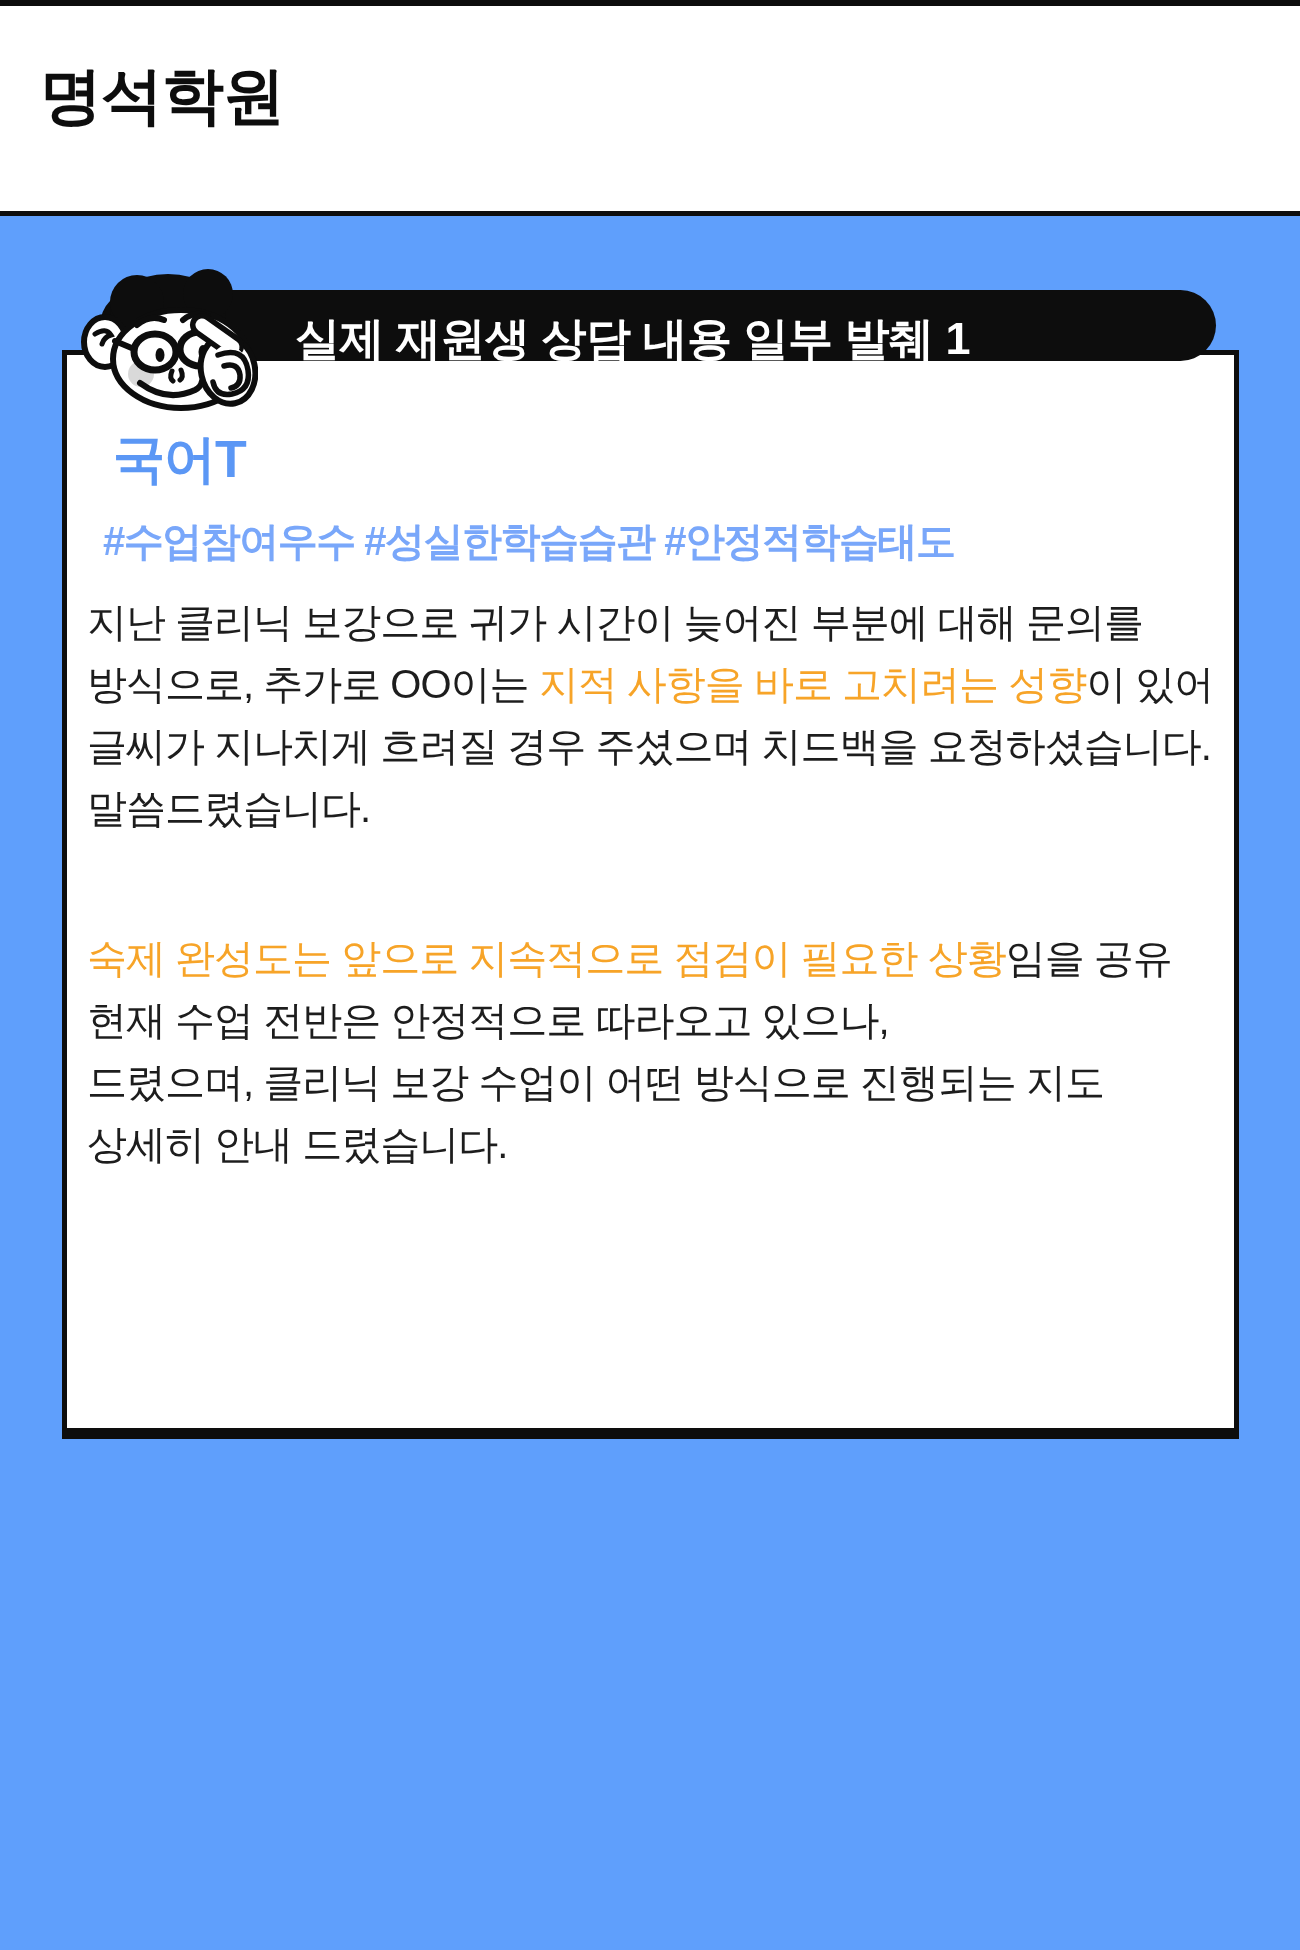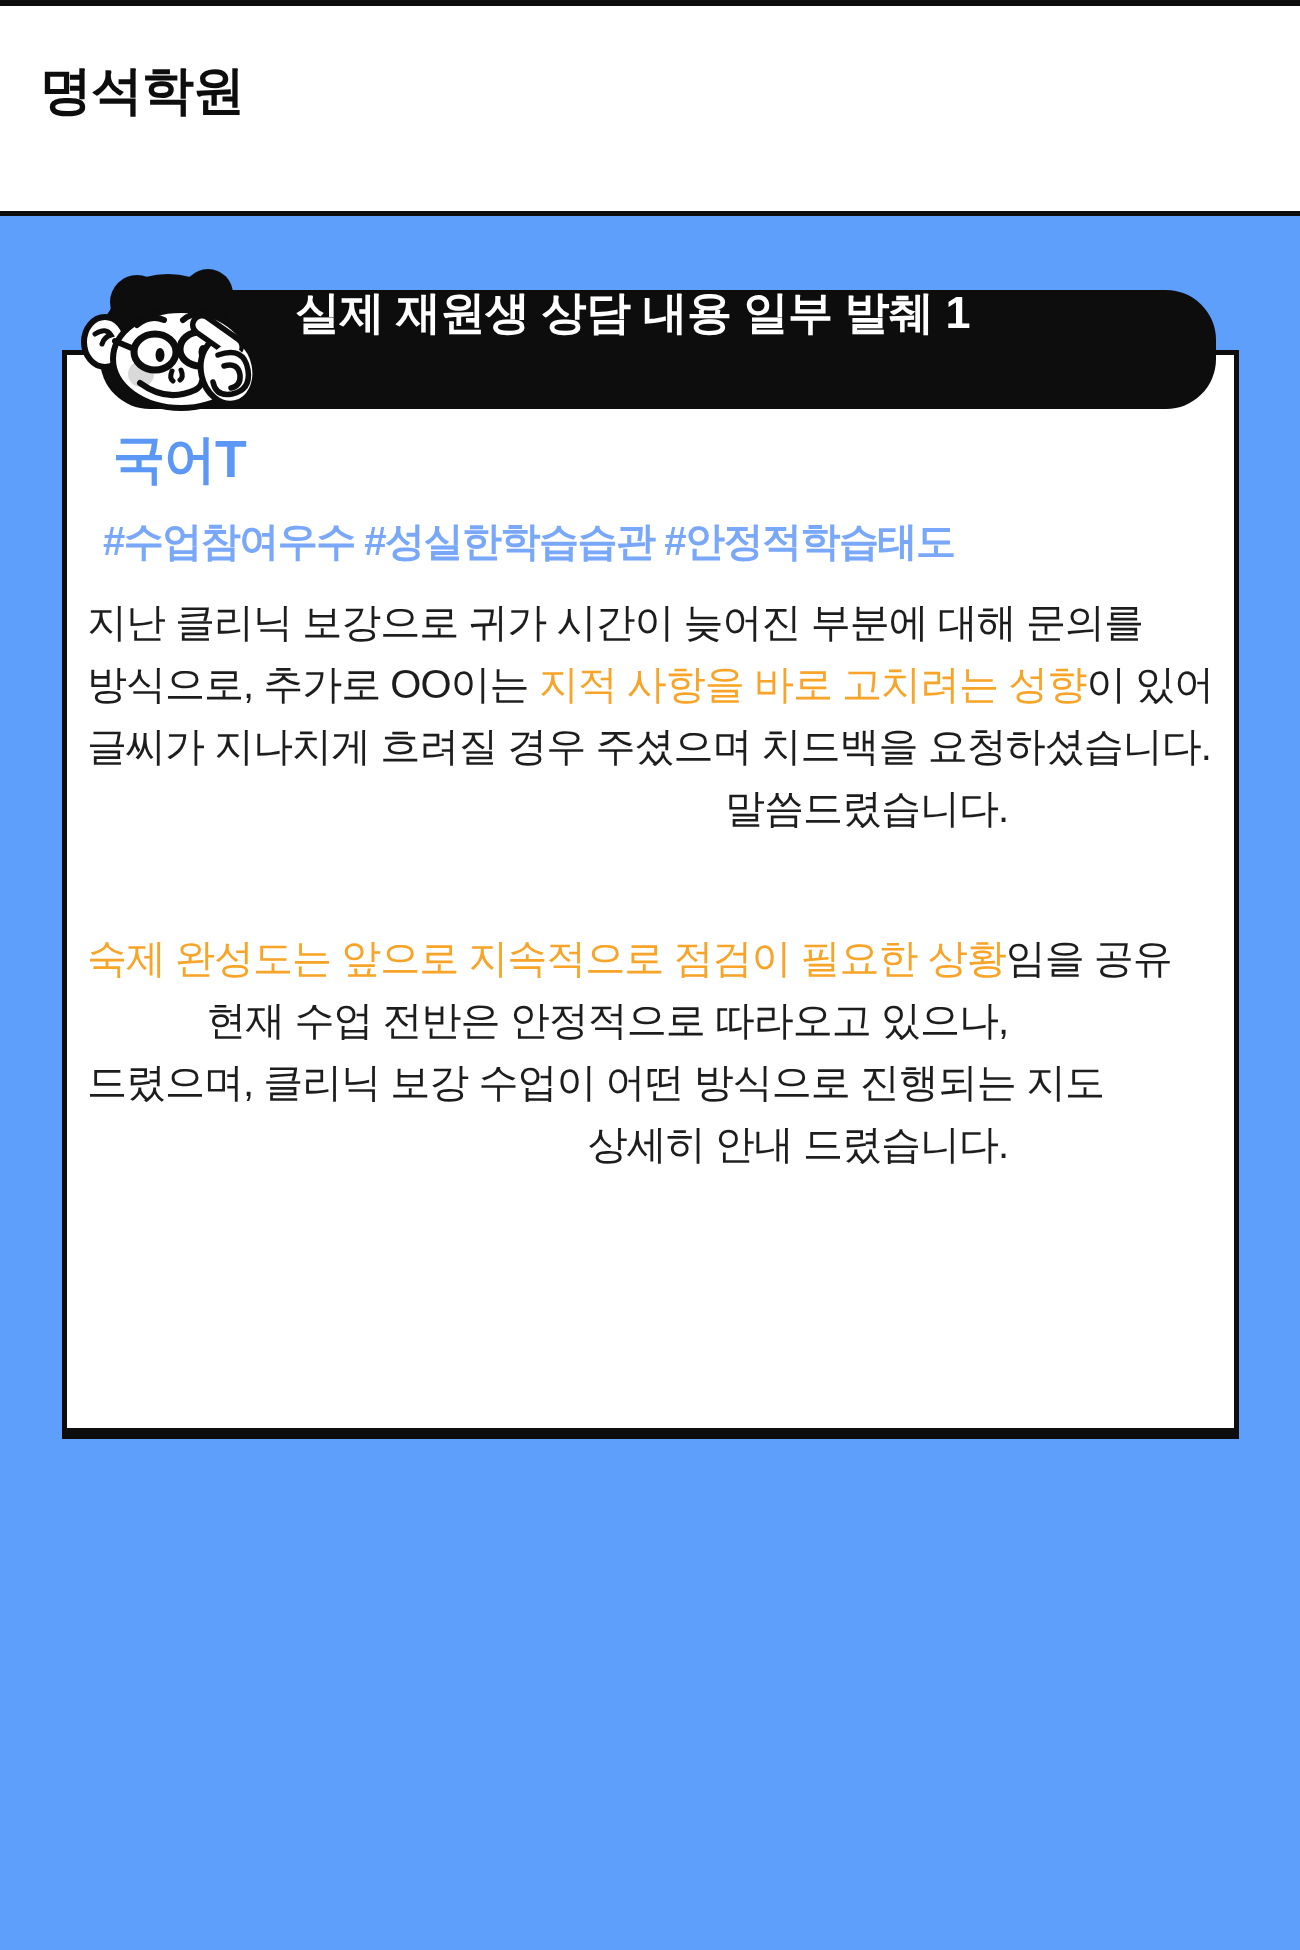--- a/index.html
+++ b/index.html
@@ -20,38 +20,38 @@
     overflow:hidden;margin:0 auto;
   }
   .top-border{
     position:absolute;left:0;top:0;width:1300px;height:6px;background:var(--ink);
   }
   .header{
     position:absolute;left:0;top:6px;width:1300px;height:205px;background:var(--paper);
   }
   .logo{
     position:absolute;left:40px;top:56px;
-    font-size:52px;font-weight:800;letter-spacing:-1px;color:var(--ink);
+    font-size:62px;font-weight:800;letter-spacing:-1px;color:var(--ink);
     line-height:1.1;
   }
   .section-divider{
     position:absolute;left:0;top:211px;width:1300px;height:5px;background:var(--ink);
   }
   .blue-section{
     position:absolute;left:0;top:216px;width:1300px;height:1734px;background:var(--blue-bg);
   }
   .consult-card{
     position:absolute;left:62px;top:350px;width:1177px;height:1083px;
     background:var(--paper);border:5px solid var(--ink);
     box-shadow:0 6px 0 var(--ink);
   }
   .banner{
-    position:absolute;left:100px;top:290px;width:1116px;height:119px;
+    position:absolute;left:100px;top:290px;width:1116px;height:71px;
     background:var(--ink);border-radius:50px;
-    display:flex;align-items:flex-start;
+    display:flex;align-items:flex-end;
     padding-left:195px;
   }
   .banner-label{
     color:#ffffff;font-size:45px;font-weight:700;letter-spacing:-0.5px;
     line-height:1;white-space:nowrap;
   }
   .face-wrap{
     position:absolute;left:80px;top:222px;width:178px;height:196px;
   }
   .card-inner{
@@ -66,21 +66,21 @@
   .hashtags{
     margin-top:28px;margin-left:16px;
     color:var(--hashtag-blue);font-size:40px;font-weight:700;
     line-height:48px;letter-spacing:-1.5px;white-space:nowrap;
   }
   .consult-body{
     margin-top:26px;
     color:var(--body-text);font-size:40px;font-weight:500;
     letter-spacing:-1px;
   }
-  .consult-body p{margin:0 0 88px 0;text-align:right;}
+  .consult-body p{margin:0 0 88px 0;}
   .consult-body p:last-child{margin-bottom:0;}
   .text-line{display:block;line-height:62px;white-space:nowrap;}
   .seg-highlight{color:var(--orange);}
 </style>
 </head>
 <body>
 
 <div class="stage">
 
   <div class="top-border"></div>

